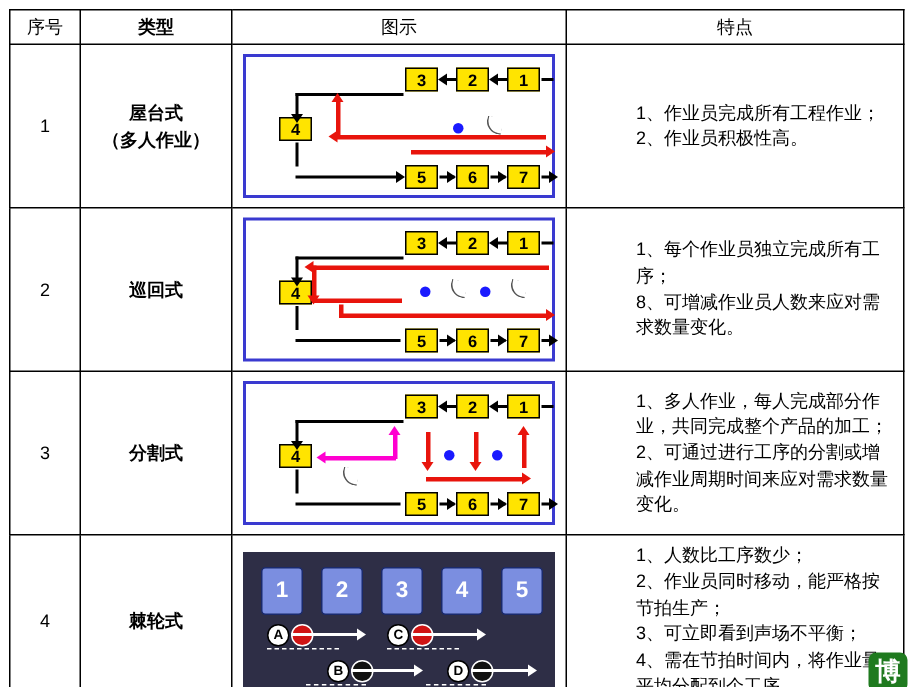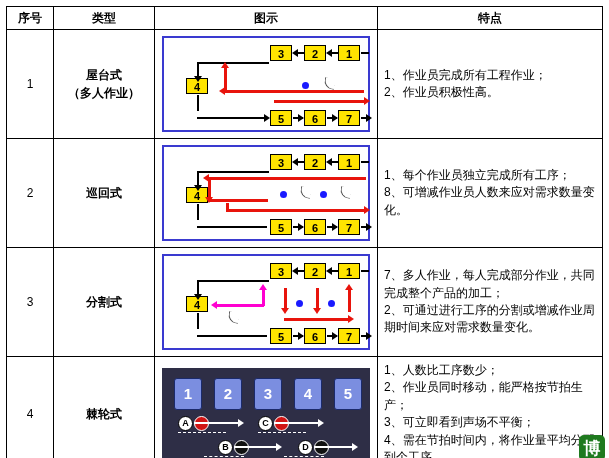--- a/index.html
+++ b/index.html
@@ -22,34 +22,35 @@
   }
   table.main td, table.main th{
     border:1px solid #000;
     padding:0;
     vertical-align:middle;
     font-size:12px;
     color:#000;
   }
   thead th{
     height:22px;
-    font-weight:bold;
+    font-weight:normal;
     text-align:center;
     font-size:13px;
   }
   .c-no{width:46px;text-align:center;}
   .c-type{width:100px;text-align:center;font-weight:bold;font-size:13px;line-height:1.5;}
   .c-fig{width:222px;}
   .c-feat{width:auto;}
   .feat{
     padding:5px 5px 5px 6px;
     font-size:12px;
     line-height:1.45;
     text-align:left;
     color:#000;
+    margin-left:40px;
   }
   .figwrap{
     position:relative;
     margin:6px auto;
     width:208px;
   }
   .panel{
     position:relative;
     border:2px solid #3a3ad0;
     background:#ffffff;
@@ -323,21 +324,21 @@
               <div class="ln lnh red thick" style="left:120px;top:62px;width:66px;"></div>
               <div class="arr arr-r red" style="left:184px;top:59px;"></div>
 
               <div class="dot" style="left:132px;top:44px;"></div>
               <div class="dot" style="left:164px;top:44px;"></div>
               <div class="hook" style="left:64px;top:56px;"></div>
             </div>
           </div>
         </td>
         <td class="c-feat">
-          <div class="feat" style="white-space:pre-line;">7、多人作业，每人完成部分作业，共同完成整个产品的加工；
+          <div class="feat" style="white-space:pre-line;">1、多人作业，每人完成部分作业，共同完成整个产品的加工；
 2、可通过进行工序的分割或增减作业周期时间来应对需求数量变化。</div>
         </td>
       </tr>
 
       <tr>
         <td class="c-no">4</td>
         <td class="c-type">棘轮式</td>
         <td class="c-fig">
           <div class="figwrap">
             <div class="panel dark" style="height:92px;">

